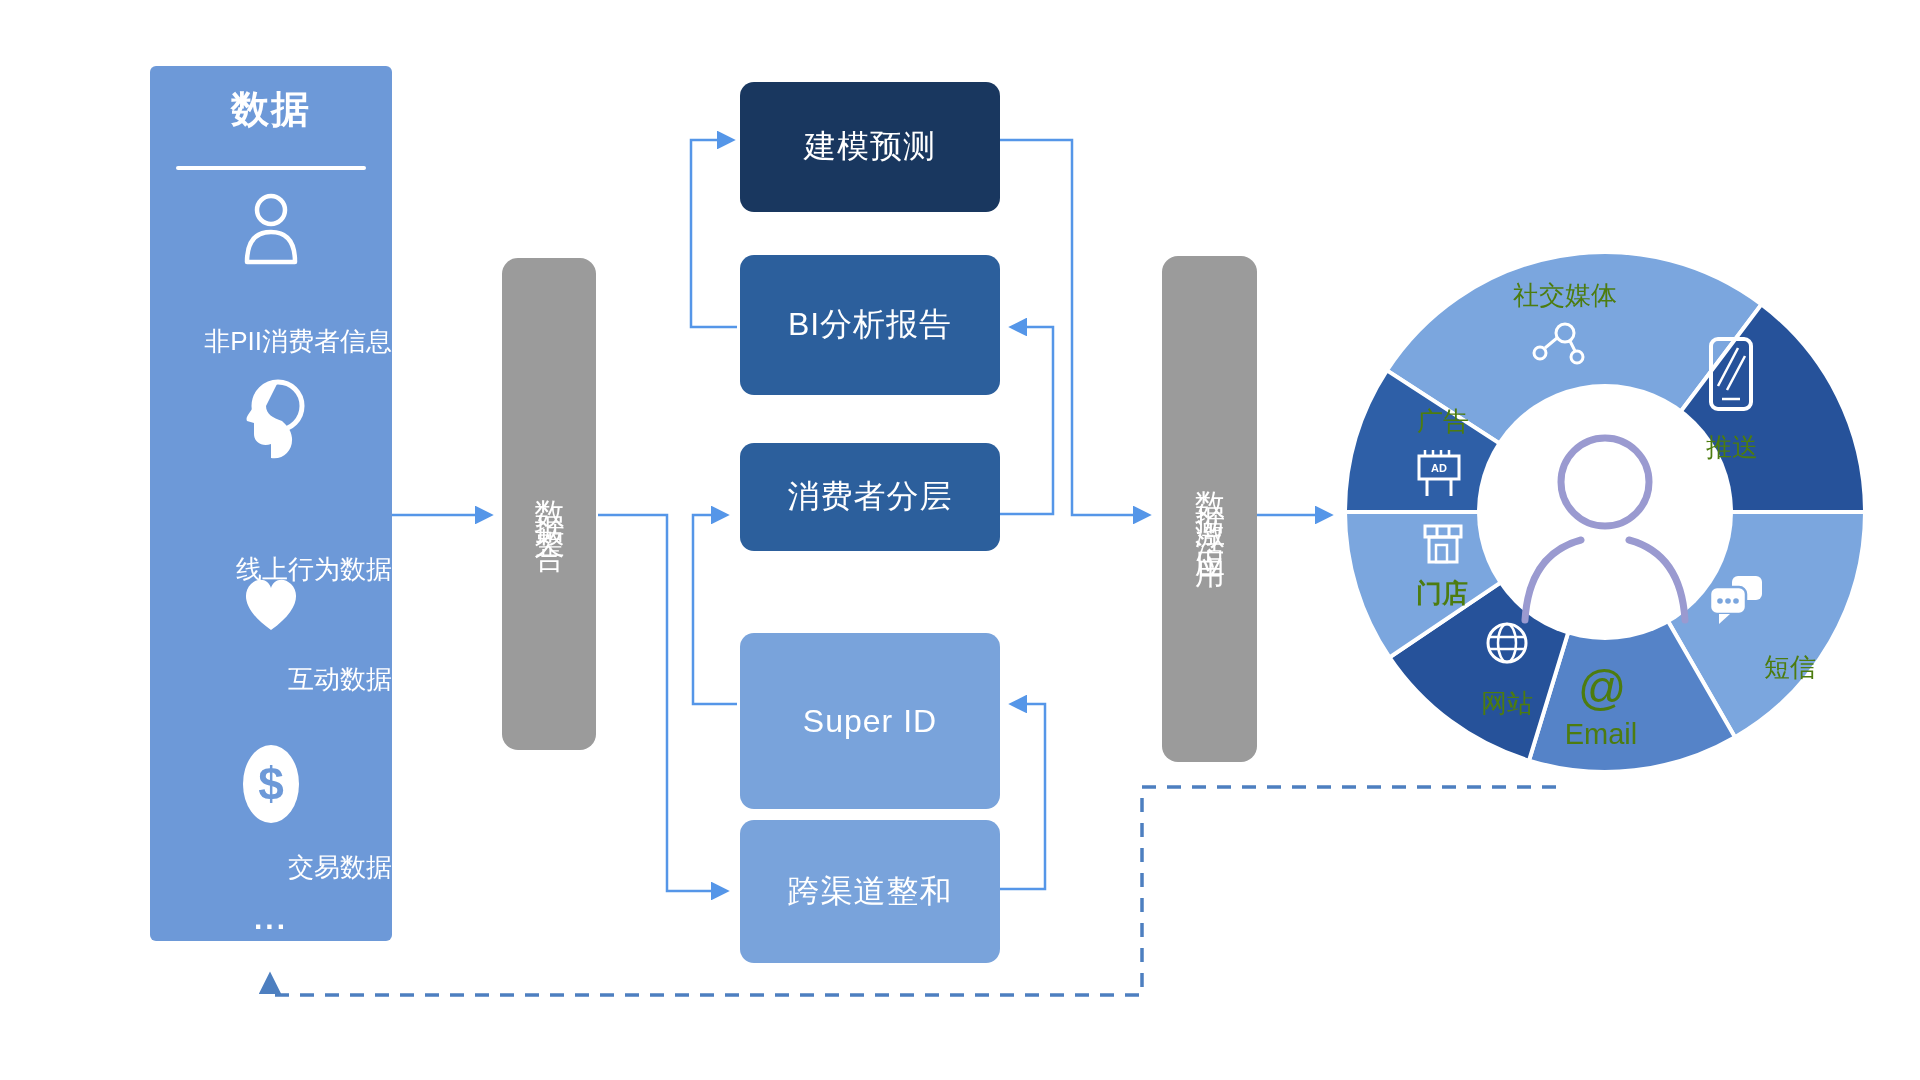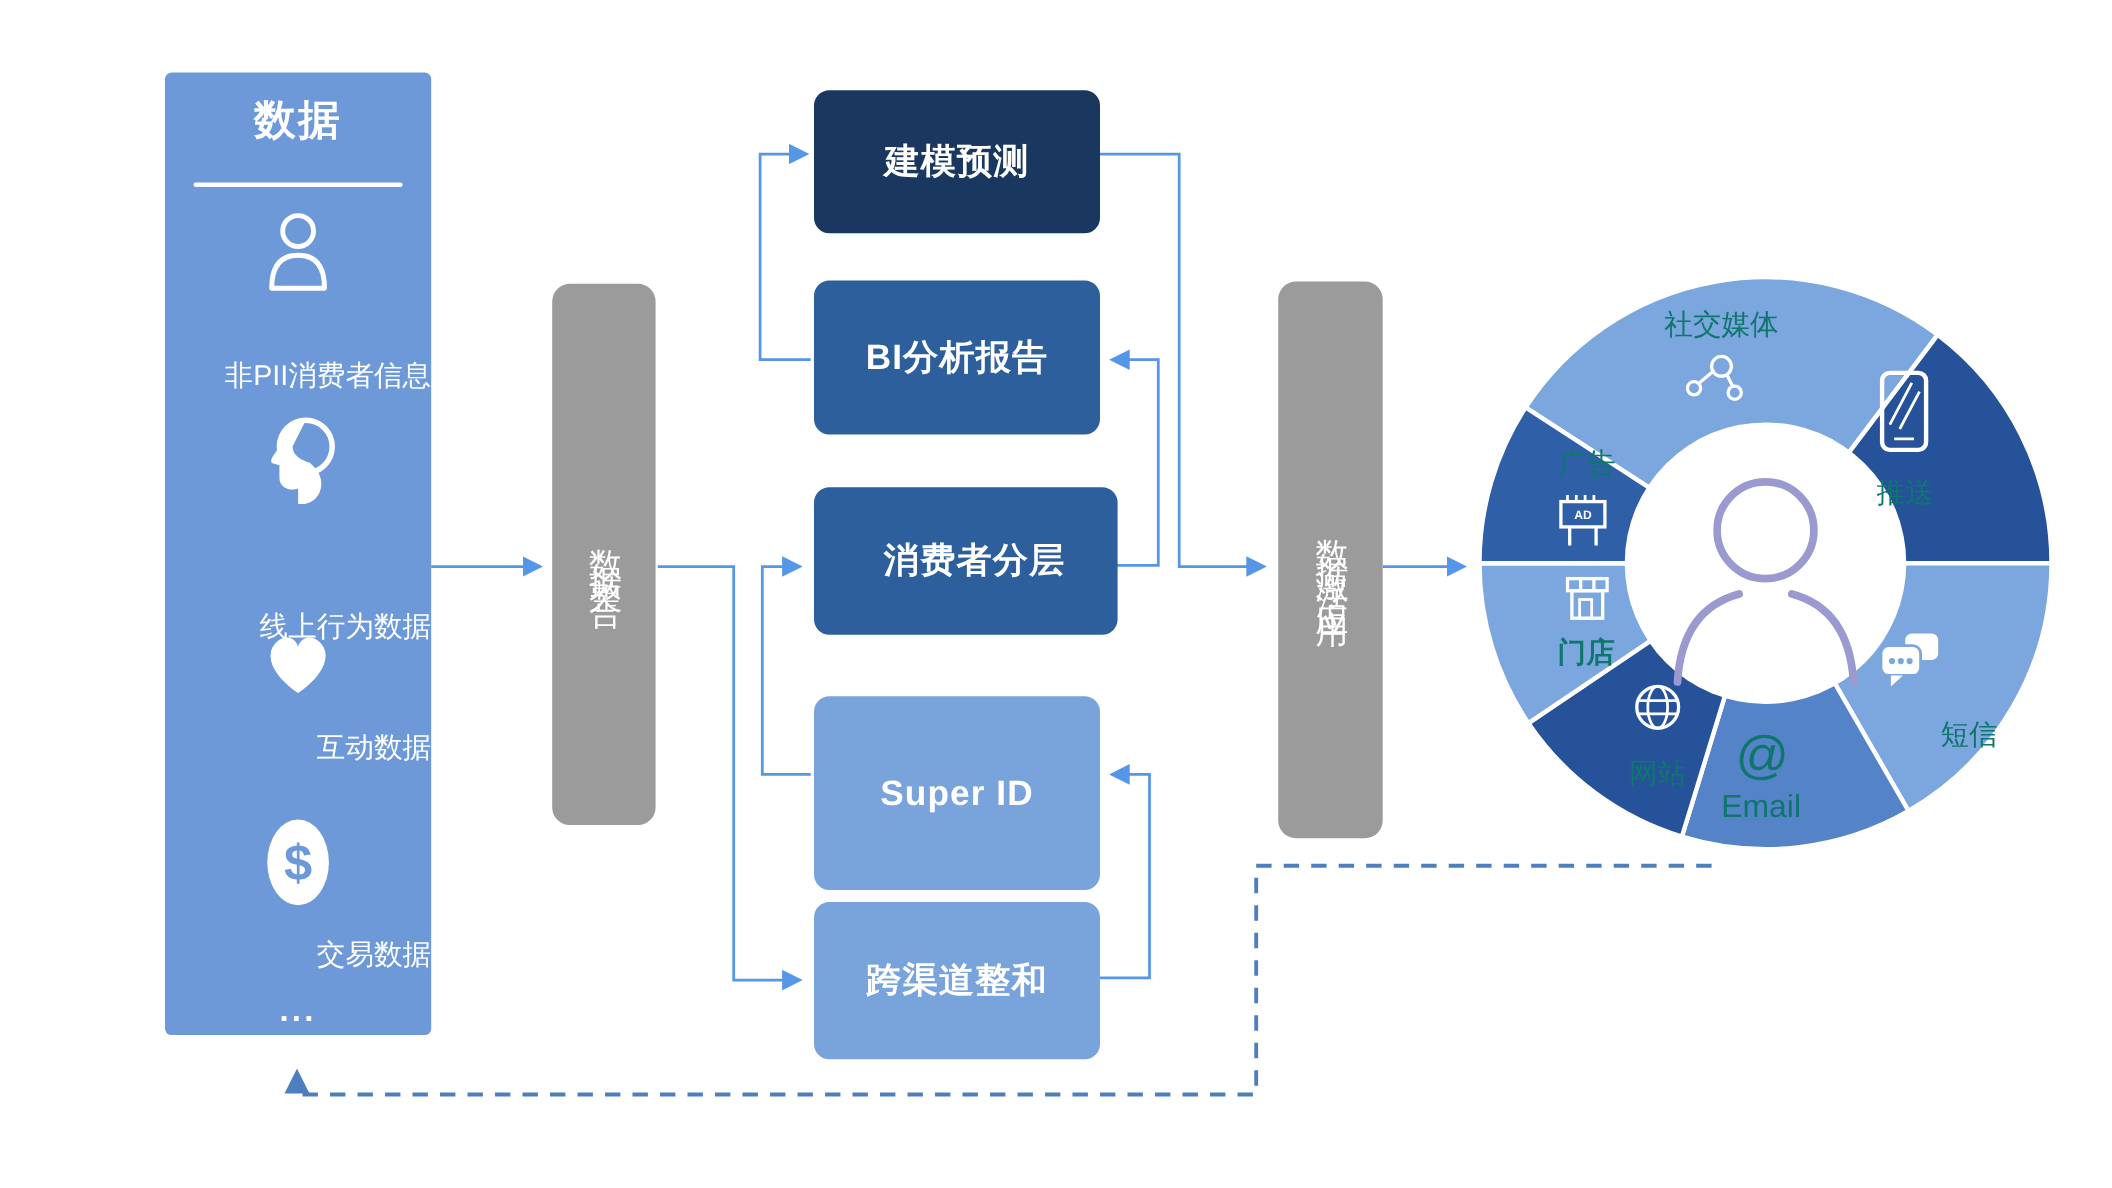--- a/index.html
+++ b/index.html
@@ -13,28 +13,28 @@
   .p-icon{left:50%;transform:translateX(-50%);}
   .p-label{left:0;width:100%;text-align:right;color:#fff;font-size:26px;}
   #panel-ellipsis{left:0;top:836px;width:100%;text-align:center;color:#fff;font-size:30px;font-weight:bold;letter-spacing:3px;}
   
   .gray-bar{background:#9b9b9b;border-radius:16px;display:flex;align-items:center;justify-content:center;}
   #bar-integration{left:502px;top:258px;width:94px;height:492px;}
   #bar-activation{left:1162px;top:256px;width:95px;height:506px;}
   .vtext{writing-mode:vertical-lr;text-orientation:upright;color:#fff;font-size:30px;letter-spacing:14px;}
   
   .flow-box{left:740px;width:260px;border-radius:14px;display:flex;align-items:center;justify-content:center;
-            color:#fff;font-size:32px;font-weight:bold;letter-spacing:1px;}
+            color:#fff;font-size:32px;font-weight:normal;letter-spacing:1px;}
   #box-model{top:82px;height:130px;background:#19375f;}
   #box-bi{top:255px;height:140px;background:#2c5f9c;}
-  #box-segment{top:443px;height:134px;background:#2c5f9c;padding-left:16px;}
+  #box-segment{top:443px;height:108px;background:#2c5f9c;}
   #box-superid{top:633px;height:176px;background:#79a3db;}
   #box-crosschannel{top:820px;height:143px;background:#79a3db;}
   
-  .d-label{color:#0f766e;font-size:26px;text-align:center;}
+  .d-label{color:#4d7c0f;font-size:26px;text-align:center;}
   #connector-svg{left:0;top:0;width:1920px;height:1080px;}
   #donut-svg{left:1335px;top:242px;}
 </style>
 </head>
 <body>
 
 <div id="canvas">
 
   <svg id="connector-svg" class="abs">
     <defs>

